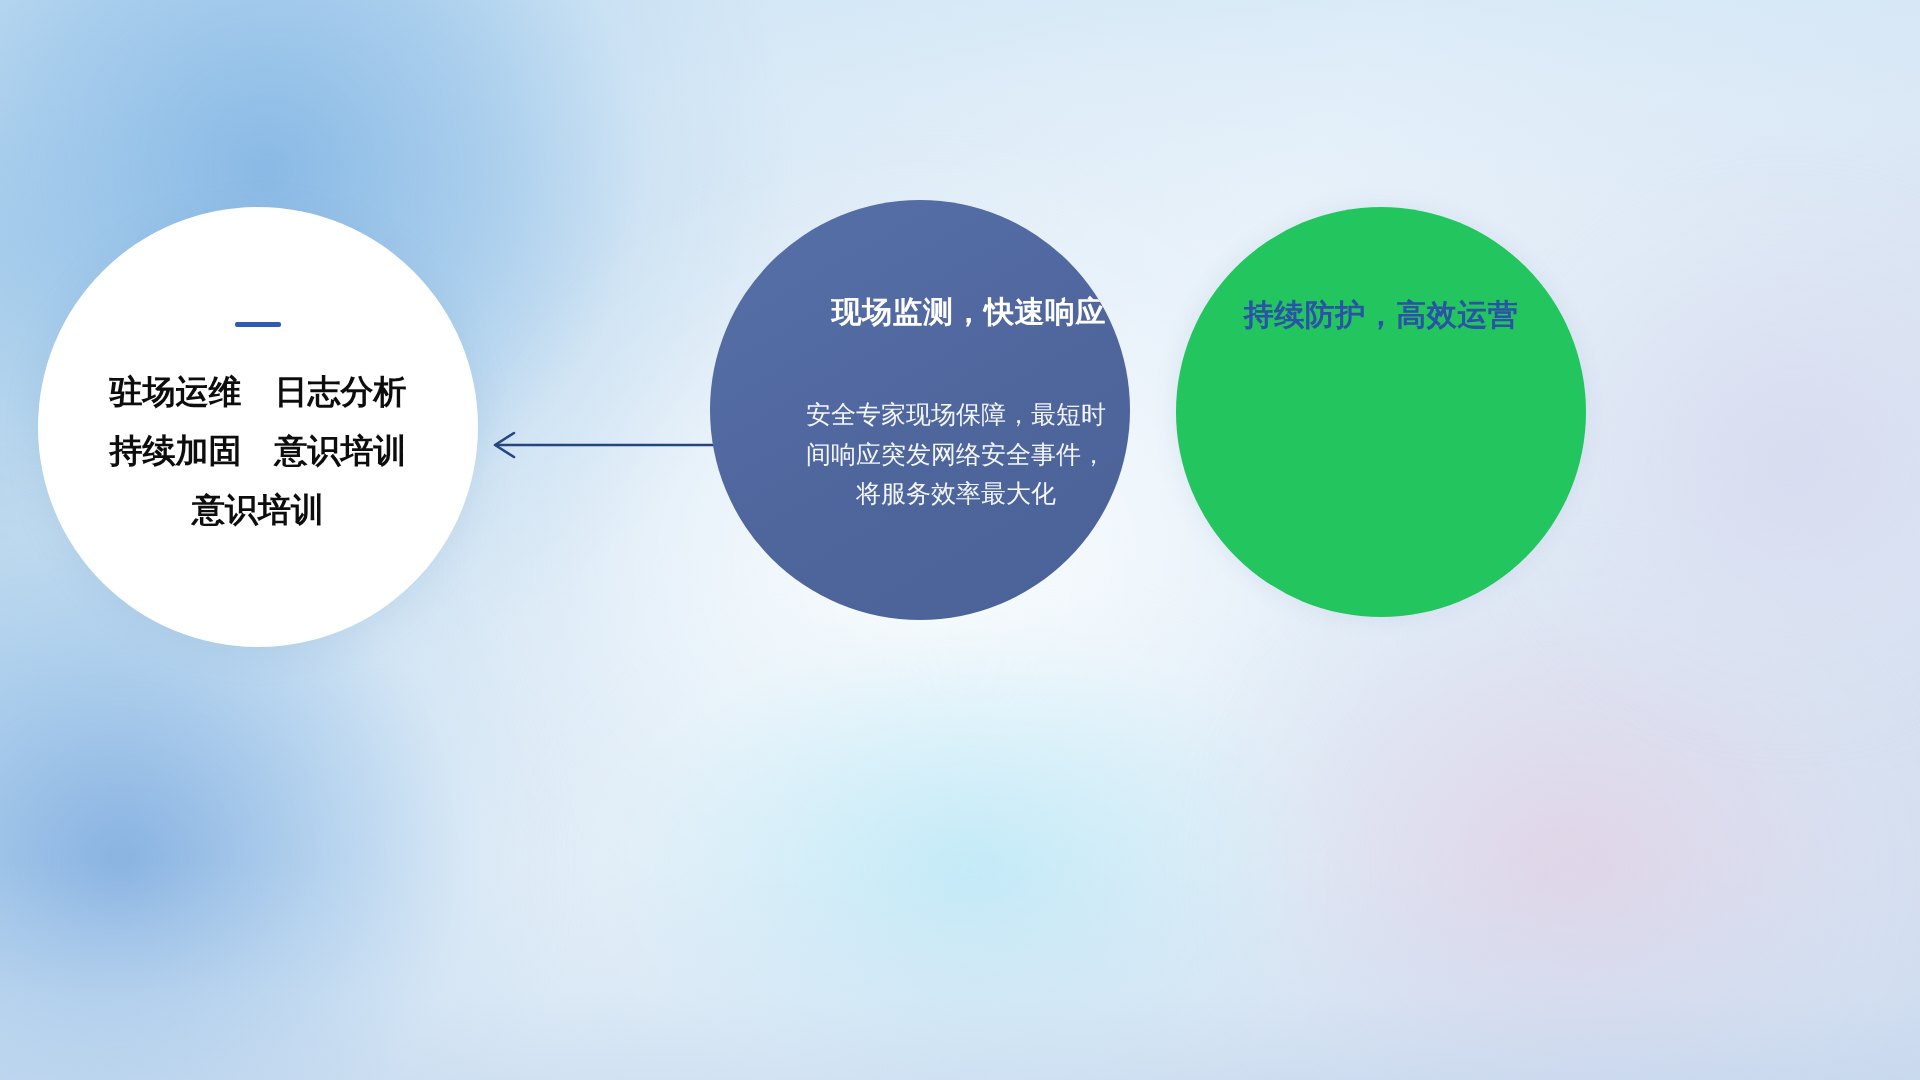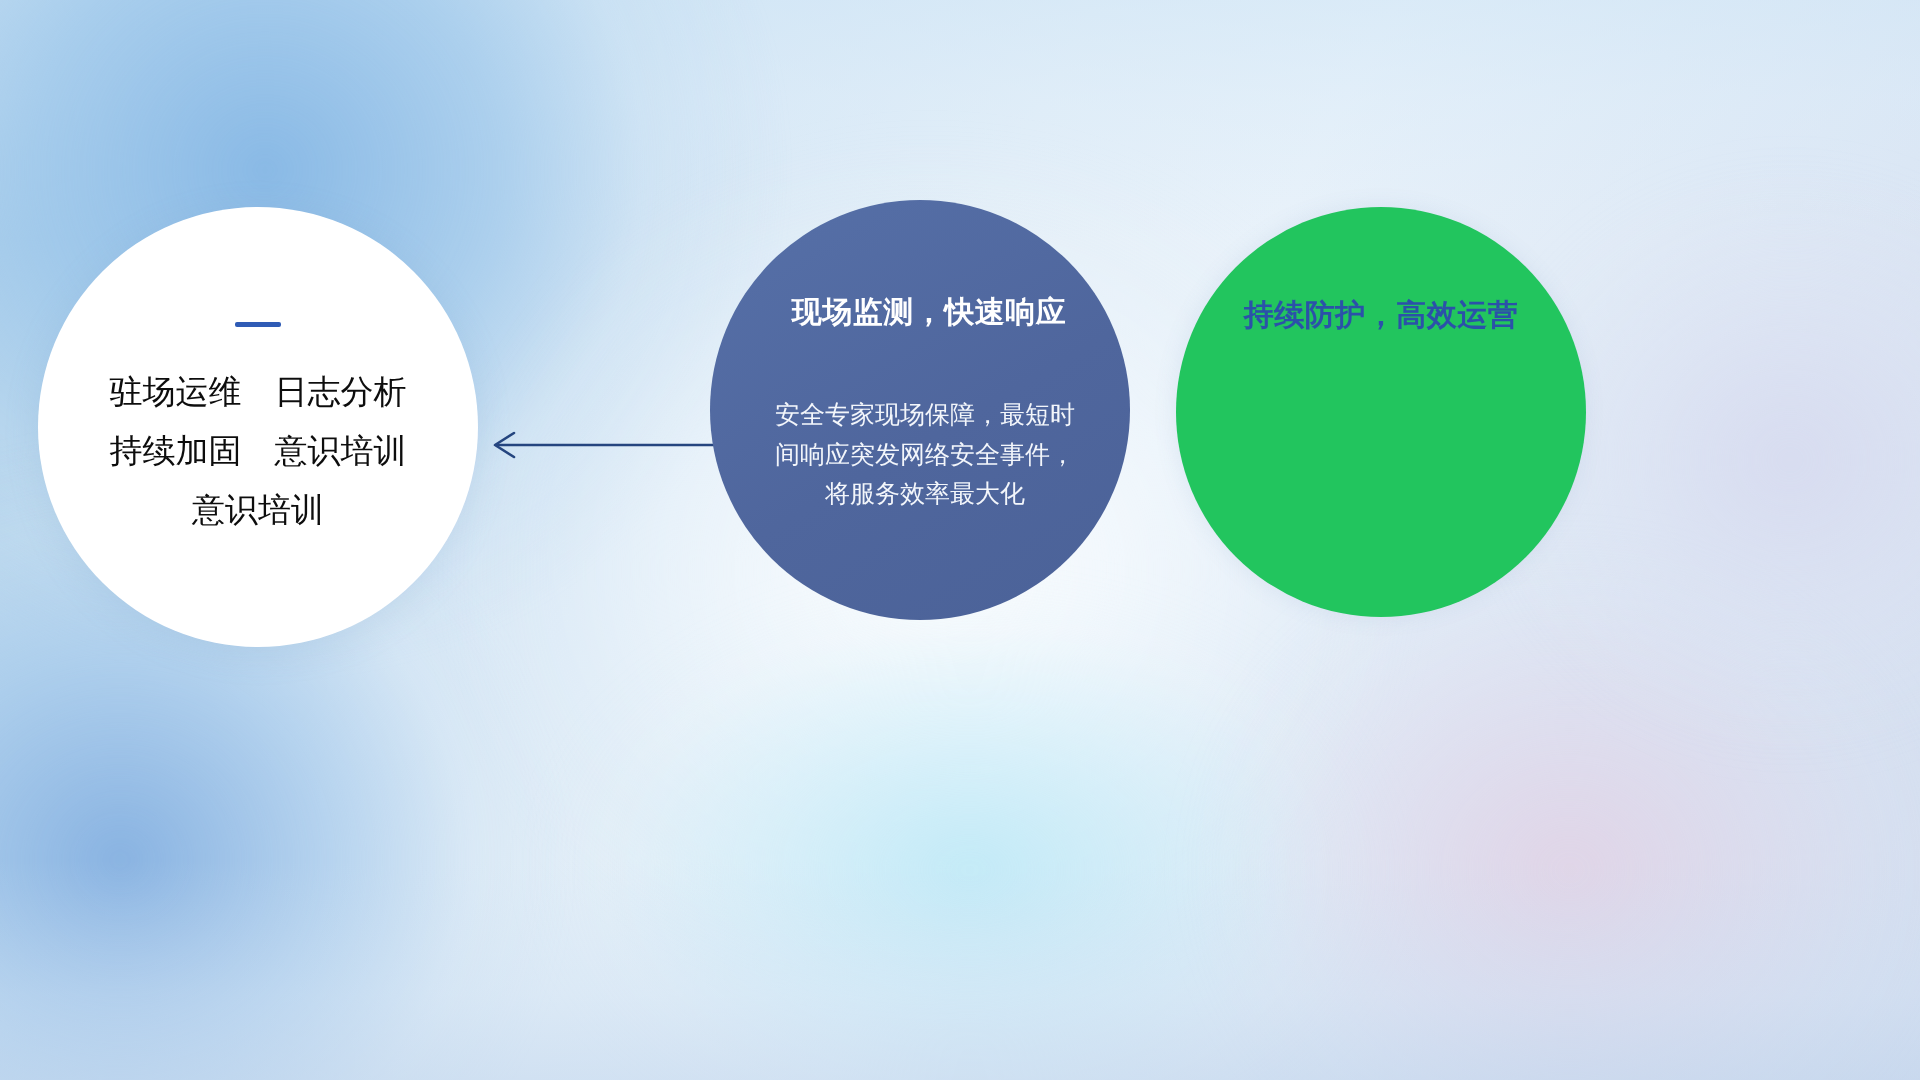--- a/index.html
+++ b/index.html
@@ -153,21 +153,21 @@
     width: 46px;
     height: 5px;
     border-radius: 2px;
     background: #2f5bb5;
     margin-bottom: 48px;
     margin-top: -6px;
   }
   .left-lines {
     text-align: center;
     color: #0d0d0d;
-    font-weight: normal;
+    font-weight: bold;
     font-size: 33px;
     line-height: 1.0;
   }
   .left-lines .lrow {
     white-space: pre;
     margin-bottom: 26px;
   }
   .left-lines .lrow:last-child {
     margin-bottom: 0;
   }
@@ -184,21 +184,21 @@
   }
   .circle-mid-content {
     position: absolute;
     left: 50%;
     top: 0;
     transform: translateX(-50%);
     width: 372px;
     height: 100%;
     display: flex;
     flex-direction: column;
-    align-items: center;
+    align-items: flex-end;
     padding-top: 92px;
     box-sizing: border-box;
   }
   .mid-title {
     color: #ffffff;
     font-weight: bold;
     font-size: 30px;
     letter-spacing: 0.5px;
     white-space: nowrap;
     margin-left: 18px;

